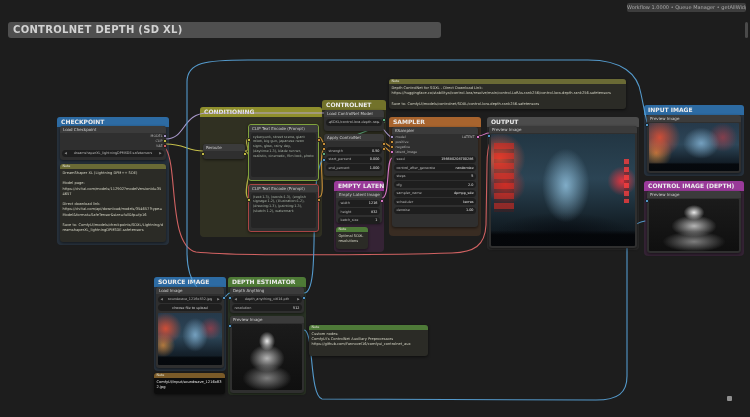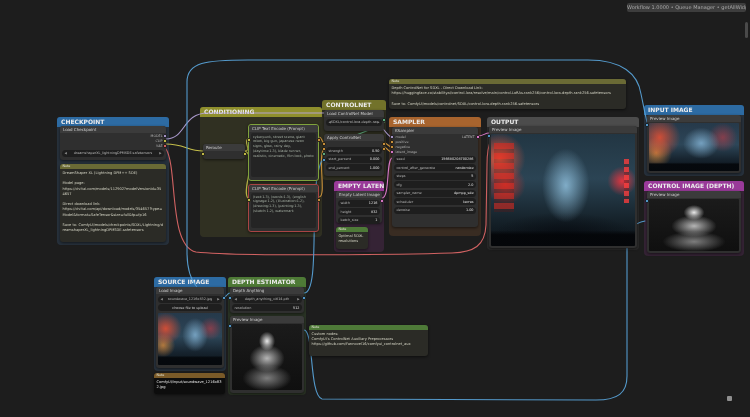--- a/index.html
+++ b/index.html
@@ -70,20 +70,21 @@
     border-radius:2px;z-index:6}
   .minidot{position:absolute;left:727px;top:396px;width:5px;height:5px;background:#8f8f8f;
     border-radius:1px;z-index:6}
 </style>
 </head>
 <body>
 
 <div id="canvas">
 
   <div class="topbar">Workflow 1.0000 • Queue Manager • getAllWidget.info</div>
+  <div class="wtitle">CONTROLNET DEPTH (SD XL)</div>
   <div class="scrollthumb"></div>
   <div class="minidot"></div>
 
   <div class="group" style="left:57px;top:117px;width:112px;height:128px;background:rgba(70,110,155,.25)">
     <div class="ghead" style="background:#2d6ba3">CHECKPOINT</div>
     </div>
   <div class="group" style="left:200px;top:107px;width:122px;height:130px;background:rgba(140,140,60,.18)">
     <div class="ghead" style="background:#8f8f2d">CONDITIONING</div>
     </div>
   <div class="group" style="left:322px;top:100px;width:64px;height:80px;background:rgba(120,120,50,.20)">

